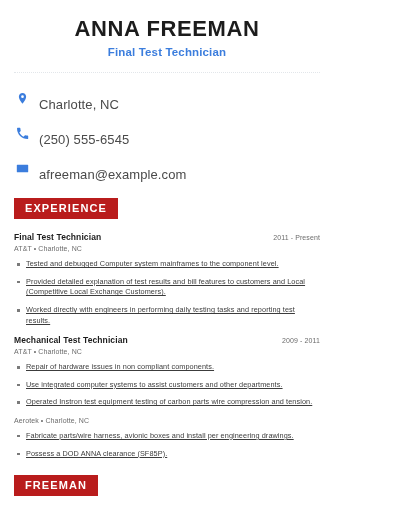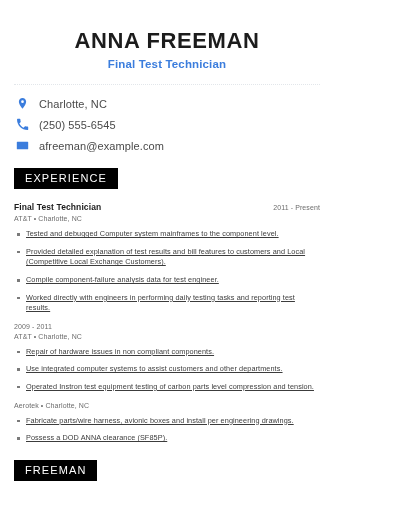--- a/index.html
+++ b/index.html
@@ -11,21 +11,21 @@
     height: 530px;
     background: #ffffff;
     font-family: "Liberation Sans", sans-serif;
     color: #2b2b2b;
     overflow: hidden;
   }
   .page {
     width: 334px;
     height: 530px;
     box-sizing: border-box;
-    padding: 12px 14px;
+    padding: 0 14px;
     position: relative;
   }
 
   
   .header {
     text-align: center;
     padding-top: 16px;
   }
   .name {
     font-size: 22px;
@@ -66,33 +66,34 @@
     width: 13px;
     height: 13px;
     flex: 0 0 13px;
     display: flex;
     align-items: center;
     justify-content: center;
     color: #3b7ddd;
   }
   .c-icon svg { display: block; }
   .contact-text {
-    font-size: 11px;
+    font-size: 13px;
     color: #4a4a4a;
     letter-spacing: 0.1px;
+    margin-top: 12px;
   }
 
   
   .section { margin-top: 16px; }
   .section-badge {
     display: inline-block;
-    background: #000000;
+    background: #b91c1c;
     color: #ffffff;
     font-size: 11px;
-    font-weight: normal;
+    font-weight: bold;
     letter-spacing: 1.1px;
     padding: 5px 11px 5px 11px;
     line-height: 1;
   }
 
   
   .jobs { margin-top: 13px; }
   .job { margin-bottom: 9px; }
   .job-head {
     display: flex;
@@ -186,33 +187,33 @@
     <div class="jobs" id="experience-list">
         <div class="job">
           <div class="job-head">
             <div class="job-role">Final Test Technician</div>
             <div class="job-dates">2011 - Present</div>
           </div>
           <div class="job-meta">AT&amp;T  •  Charlotte, NC</div>
           <ul class="bullets">
             <li>Tested and debugged Computer system mainframes to the component level.</li>
             <li>Provided detailed explanation of test results and bill features to customers and Local (Competitive Local Exchange Customers).</li>
-            <li>Compile component-failure analysis data for test engineer.</li>
             <li>Worked directly with engineers in performing daily testing tasks and reporting test results.</li>
           </ul>
         </div>
         <div class="job">
           <div class="job-head">
+            <div class="job-role">Mechanical Test Technician</div>
             <div class="job-dates">2009 - 2011</div>
           </div>
           <div class="job-meta">AT&amp;T  •  Charlotte, NC</div>
           <ul class="bullets">
             <li>Repair of hardware issues in non compliant components.</li>
             <li>Use integrated computer systems to assist customers and other departments.</li>
-            <li>Operated Instron test equipment testing of carbon parts level compression and tension.</li>
+            <li>Operated Instron test equipment testing of carbon parts wire compression and tension.</li>
           </ul>
         </div>
         <div class="job">
           <div class="job-meta">Aerotek  •  Charlotte, NC</div>
           <ul class="bullets">
             <li>Fabricate parts/wire harness, avionic boxes and install per engineering drawings.</li>
             <li>Possess a DOD ANNA clearance (SF85P).</li>
           </ul>
         </div>
       </div>

